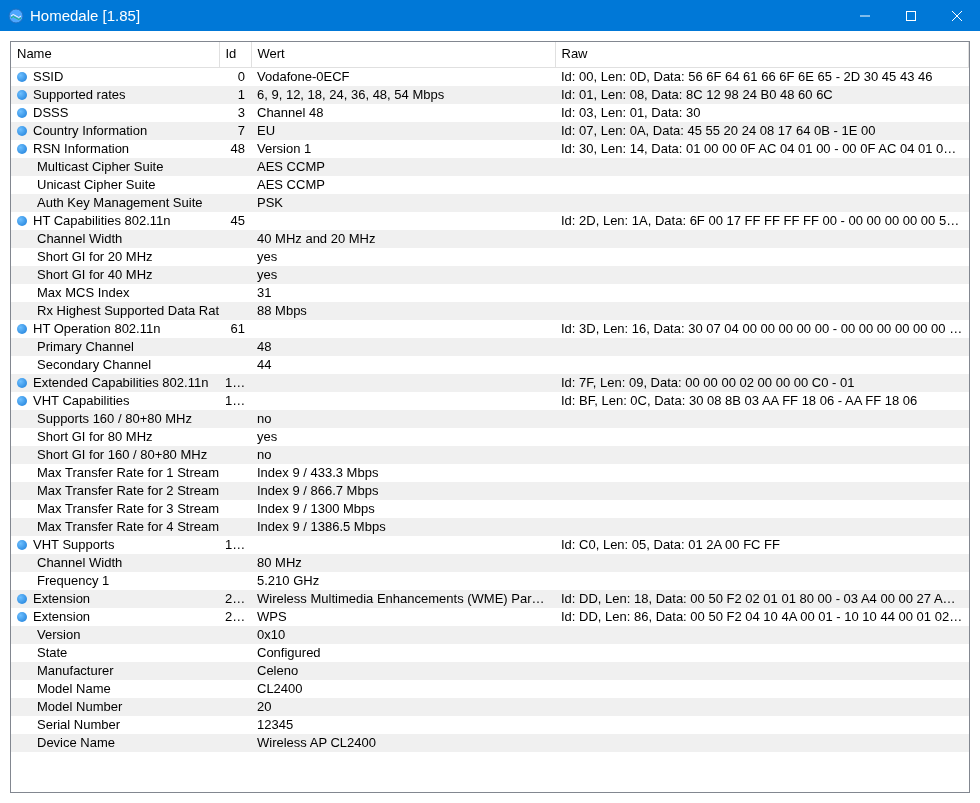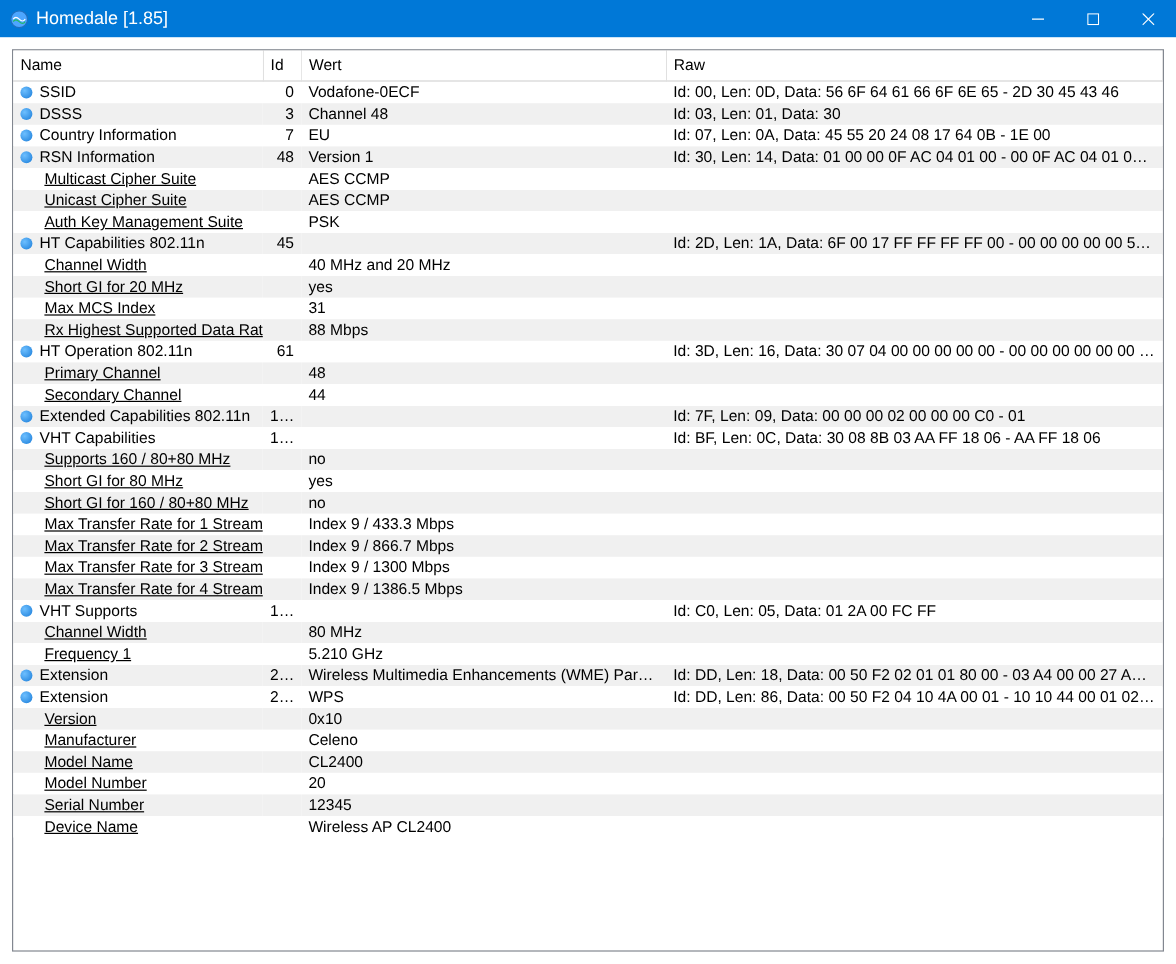--- a/index.html
+++ b/index.html
@@ -84,21 +84,21 @@
     .col-raw  { width: auto; }
     .name-cell { display: flex; align-items: center; height: 18px; }
     .bullet {
       width: 10px;
       height: 10px;
       border-radius: 50%;
       background: radial-gradient(circle at 35% 35%, #6dbfff, #1a7cd8);
       margin-right: 6px;
       flex-shrink: 0;
     }
-    .indent { margin-left: 20px; text-decoration: underline; }
+    .indent { margin-left: 20px; }
     td.col-id { text-align: right; }
   </style>
 </head>
 <body>
 
 <div class="titlebar">
   <span class="titlebar-icon">
     <svg width="16" height="16" viewBox="0 0 16 16">
       <circle cx="8" cy="8" r="7" fill="#4da6ff" stroke="#1e6fbf" stroke-width="1"></circle>
       <path d="M3 8 Q5 5 8 8 T13 8" stroke="#fff" stroke-width="1" fill="none"></path>
@@ -152,20 +152,31 @@
               </div>
             </td>
             <td class="col-id">0</td>
             <td class="col-wert">Vodafone-0ECF</td>
             <td class="col-raw">Id: 00, Len: 0D, Data: 56 6F 64 61 66 6F 6E 65 - 2D 30 45 43 46</td>
           </tr>
           <tr>
             <td class="col-name">
               <div class="name-cell">
                 <span class="bullet"></span>
+                <span>Supported rates</span>
+              </div>
+            </td>
+            <td class="col-id">1</td>
+            <td class="col-wert">6, 9, 12, 18, 24, 36, 48, 54 Mbps</td>
+            <td class="col-raw">Id: 01, Len: 08, Data: 8C 12 98 24 B0 48 60 6C</td>
+          </tr>
+          <tr>
+            <td class="col-name">
+              <div class="name-cell">
+                <span class="bullet"></span>
                 <span>DSSS</span>
               </div>
             </td>
             <td class="col-id">3</td>
             <td class="col-wert">Channel 48</td>
             <td class="col-raw">Id: 03, Len: 01, Data: 30</td>
           </tr>
           <tr>
             <td class="col-name">
               <div class="name-cell">
@@ -245,20 +256,30 @@
                 <span>Short GI for 20 MHz</span>
               </div>
             </td>
             <td class="col-id"></td>
             <td class="col-wert">yes</td>
             <td class="col-raw"></td>
           </tr>
           <tr>
             <td class="col-name">
               <div class="name-cell indent">
+                <span>Short GI for 40 MHz</span>
+              </div>
+            </td>
+            <td class="col-id"></td>
+            <td class="col-wert">yes</td>
+            <td class="col-raw"></td>
+          </tr>
+          <tr>
+            <td class="col-name">
+              <div class="name-cell indent">
                 <span>Max MCS Index</span>
               </div>
             </td>
             <td class="col-id"></td>
             <td class="col-wert">31</td>
             <td class="col-raw"></td>
           </tr>
           <tr>
             <td class="col-name">
               <div class="name-cell indent">
@@ -446,20 +467,30 @@
             <td class="col-raw">Id: DD, Len: 86, Data: 00 50 F2 04 10 4A 00 01 - 10 10 44 00 01 02 10 57 - 00...</td>
           </tr>
           <tr>
             <td class="col-name">
               <div class="name-cell indent">
                 <span>Version</span>
               </div>
             </td>
             <td class="col-id"></td>
             <td class="col-wert">0x10</td>
+            <td class="col-raw"></td>
+          </tr>
+          <tr>
+            <td class="col-name">
+              <div class="name-cell indent">
+                <span>State</span>
+              </div>
+            </td>
+            <td class="col-id"></td>
+            <td class="col-wert">Configured</td>
             <td class="col-raw"></td>
           </tr>
           <tr>
             <td class="col-name">
               <div class="name-cell indent">
                 <span>Manufacturer</span>
               </div>
             </td>
             <td class="col-id"></td>
             <td class="col-wert">Celeno</td>

